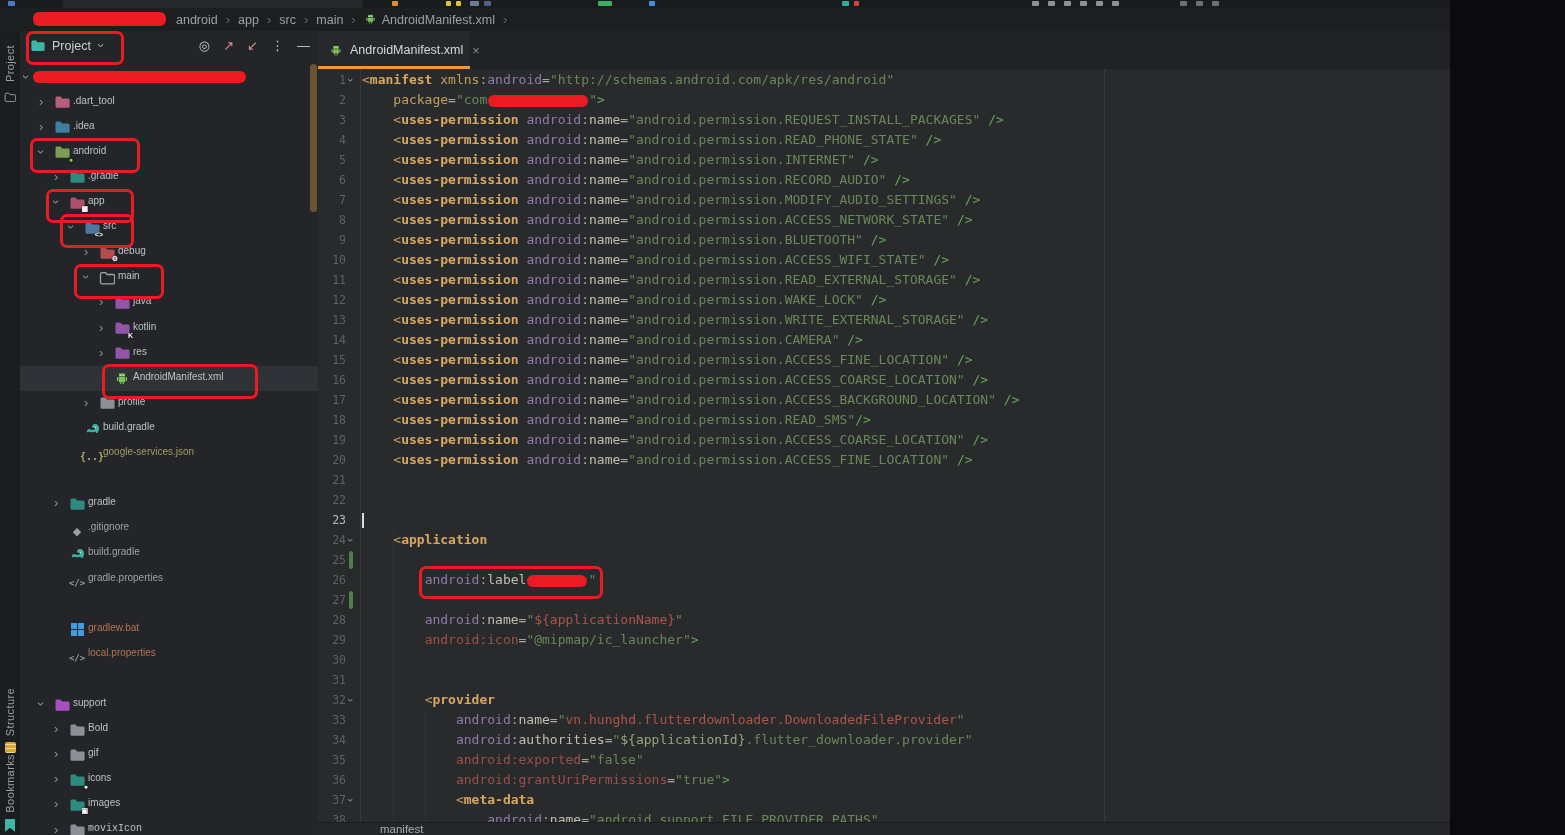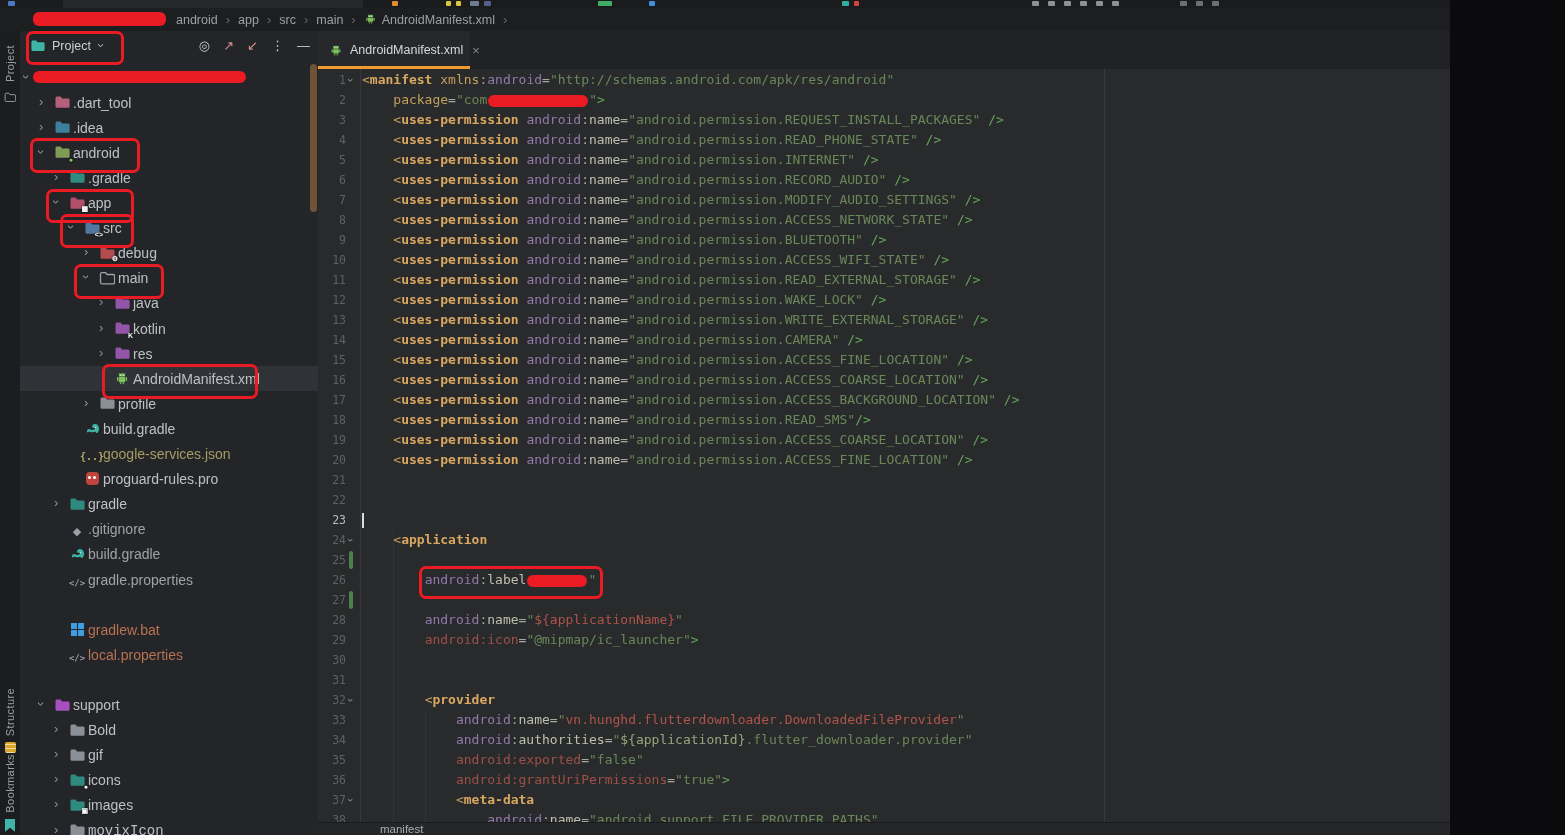--- a/index.html
+++ b/index.html
@@ -28,21 +28,21 @@
   #ph-chev{margin-left:8px;color:#9aa0a6;font-size:13px;display:inline-block;transform:rotate(90deg);}
   #ph-actions{position:absolute;right:8px;top:0;height:29px;display:flex;align-items:center;gap:13px;}
   #ph-actions span{font-size:13px;cursor:default;}
   #tree{position:absolute;left:0;top:0;width:100%;height:100%;}
   .trow{position:absolute;left:0;width:100%;height:25px;}
   .trow.selected{background:#2f3236;}
   .tchev{position:absolute;top:5px;font-size:13px;color:#8e939a;line-height:14px;}
   .tchev.open{transform:rotate(90deg);}
   .ticon{position:absolute;top:5px;width:16px;height:15px;display:inline-flex;align-items:center;justify-content:center;}
   .tbadge{position:absolute;right:-3px;bottom:-3px;font-size:7px;font-weight:bold;color:#fff;text-shadow:0 0 2px #000;}
-  .tlabel{position:absolute;top:5px;font-size:14px;white-space:nowrap;}
+  .tlabel{position:absolute;top:5px;font-size:10px;white-space:nowrap;}
   .txt-ic{font-weight:bold;font-family:"DejaVu Sans Mono",monospace;}
   .ic-owl{width:13px;height:13px;border-radius:4px;background:#c0463d;position:relative;}
   .ic-owl:before{content:"";position:absolute;left:2.5px;top:4px;width:3px;height:3px;border-radius:50%;background:#fff;}
   .ic-owl:after{content:"";position:absolute;right:2.5px;top:4px;width:3px;height:3px;border-radius:50%;background:#fff;}
   #panel-scrollbar{position:absolute;border-radius:4px;background:#6e5336;}
   
   #editor{left:318px;top:31px;width:1132px;height:804px;background:#292a2c;}
   #tabbar{position:absolute;left:0;top:0;width:100%;height:38px;background:#212225;}
   #tab{position:absolute;left:0;top:0;width:152px;height:38px;background:#26282b;display:flex;align-items:center;cursor:default;}
   #tab-ic{margin-left:11px;display:inline-flex;}
@@ -268,23 +268,20 @@
               <path d="M1.5 3.2c0-.9.7-1.6 1.6-1.6h3.4l1.6 1.9h5.9c.9 0 1.6.7 1.6 1.6v6.1c0 .9-.7 1.6-1.6 1.6H3.1c-.9 0-1.6-.7-1.6-1.6z" fill="#8b9096"></path>
             </svg>
           </span><span class="tlabel" style="left: 98px; color: rgb(189, 193, 197);">profile</span></div>
         <div class="trow" style="top: 384.9px;"><span class="ticon" style="position: relative; display: inline-flex; align-items: center; justify-content: center; left: 64px;">
             <svg width="15" height="15" viewBox="0 0 16 16">
     <path fill="#3fb2a6" d="M10.4 3.3c2.7 0 4.6 2.1 4.6 4.7 0 1.9-.8 3.5-1.7 4.5-.4.4-1 .4-1.4 0l-1-1.2c-.6.5-1.5.8-2.5.8-2 0-3.4-1-4-1-.4 0-.7.4-.7.9H1.9c0-2 .9-3.4 2.3-3.4 1.1 0 2.1.9 3.9.9 1.5 0 2.6-.8 2.6-1.7 0-.5-.4-1-1-1-.4 0-.8.3-1 .6-.6-.2-1.1-.8-1.1-1.5 0-1.4 1.2-2.6 2.8-2.6z"></path>
     <circle cx="11" cy="7" r=".8" fill="#fff" opacity=".75"></circle>
             </svg>
           </span><span class="tlabel" style="left: 83px; color: rgb(189, 193, 197);">build.gradle</span></div>
         <div class="trow" style="top: 410px;"><span class="txt-ic ticon" style="position: relative; display: inline-flex; align-items: center; justify-content: center; font-size: 10px; color: rgb(179, 171, 103); left: 64px;">{..}</span><span class="tlabel" style="left: 83px; color: rgb(164, 156, 100);">google-services.json</span></div>
-        <div class="trow" style="top: 435.1px;"><span class="ticon" style="position: relative; display: inline-flex; align-items: center; justify-content: center; left: 64px;">
-            <span class="ic-owl"></span>
-          </span><span class="tlabel" style="left: 83px; color: rgb(189, 193, 197);">proguard-rules.pro</span></div>
         <div class="trow" style="top: 460.2px;"><span class="tchev" style="left: 34px;">›</span><span class="ticon" style="position: relative; display: inline-flex; align-items: center; justify-content: center; left: 49px;">
             <svg width="16" height="14" viewBox="0 0 16 14">
               <path d="M1.5 3.2c0-.9.7-1.6 1.6-1.6h3.4l1.6 1.9h5.9c.9 0 1.6.7 1.6 1.6v6.1c0 .9-.7 1.6-1.6 1.6H3.1c-.9 0-1.6-.7-1.6-1.6z" fill="#2f8a80"></path>
             </svg>
           </span><span class="tlabel" style="left: 68px; color: rgb(189, 193, 197);">gradle</span></div>
         <div class="trow" style="top: 485.3px;"><span class="ticon" style="position: relative; display: inline-flex; align-items: center; justify-content: center; font-size: 11px; color: rgb(154, 160, 166); left: 49px;">◆</span><span class="tlabel" style="left: 68px; color: rgb(158, 163, 167);">.gitignore</span></div>
         <div class="trow" style="top: 510.4px;"><span class="ticon" style="position: relative; display: inline-flex; align-items: center; justify-content: center; left: 49px;">
             <svg width="15" height="15" viewBox="0 0 16 16">
     <path fill="#3fb2a6" d="M10.4 3.3c2.7 0 4.6 2.1 4.6 4.7 0 1.9-.8 3.5-1.7 4.5-.4.4-1 .4-1.4 0l-1-1.2c-.6.5-1.5.8-2.5.8-2 0-3.4-1-4-1-.4 0-.7.4-.7.9H1.9c0-2 .9-3.4 2.3-3.4 1.1 0 2.1.9 3.9.9 1.5 0 2.6-.8 2.6-1.7 0-.5-.4-1-1-1-.4 0-.8.3-1 .6-.6-.2-1.1-.8-1.1-1.5 0-1.4 1.2-2.6 2.8-2.6z"></path>
     <circle cx="11" cy="7" r=".8" fill="#fff" opacity=".75"></circle>

